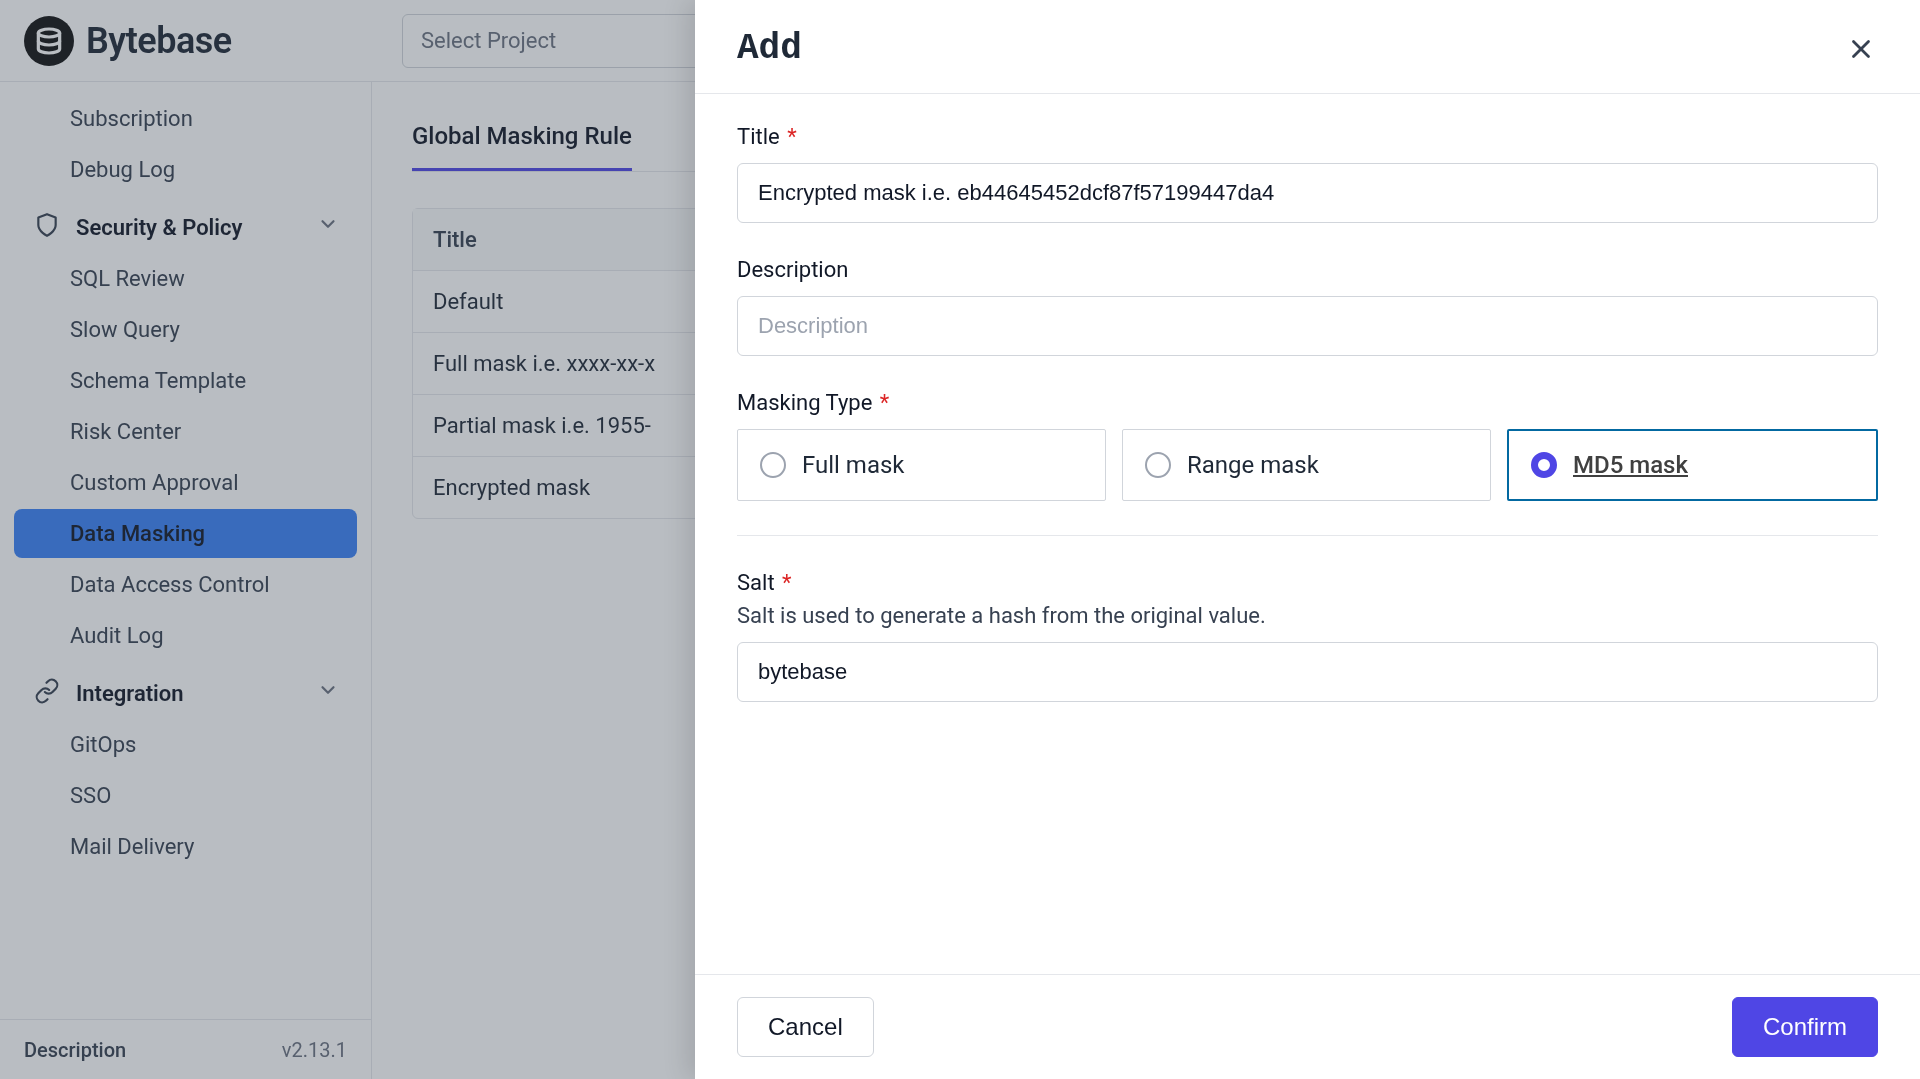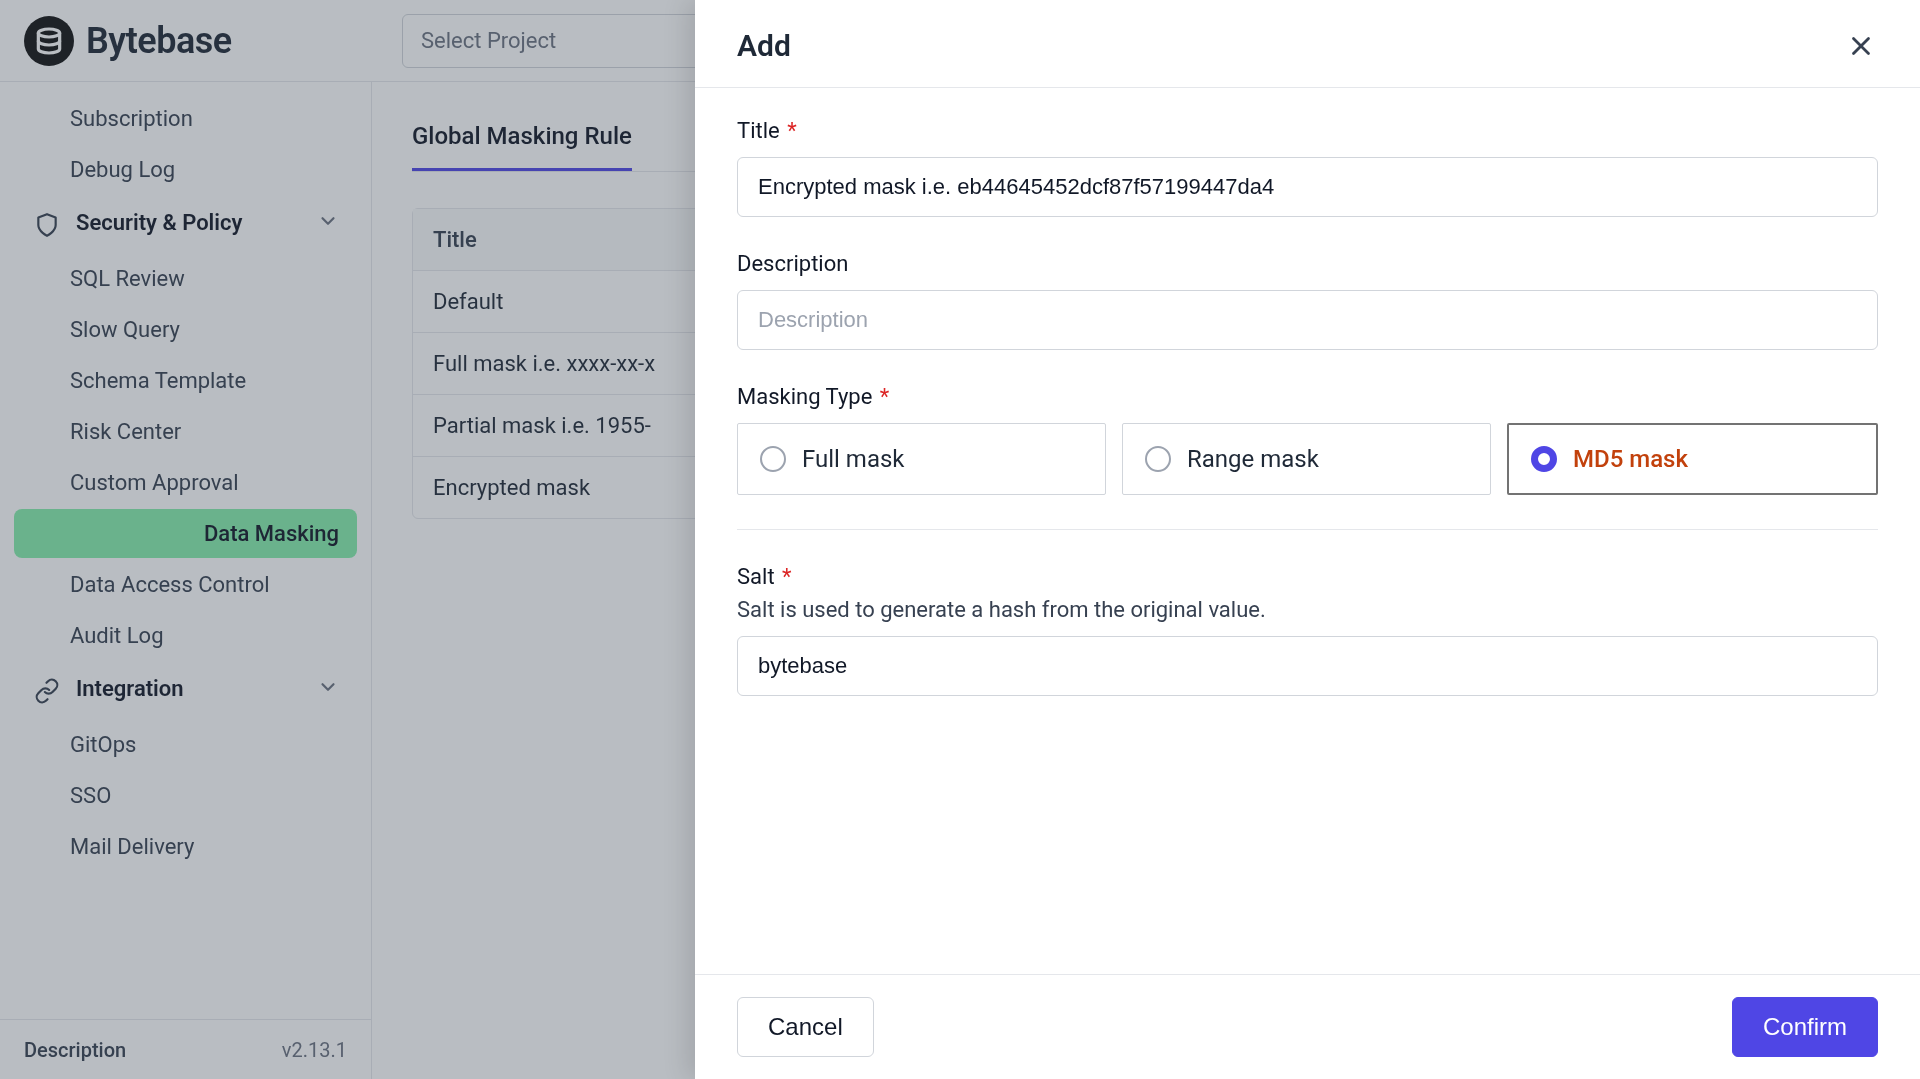--- a/index.html
+++ b/index.html
@@ -13,22 +13,22 @@
 .logo-mark { width: 50px; height: 50px; border-radius: 50%; background: #111; display: flex; align-items: center; justify-content: center; }
 .logo-mark svg { width: 32px; height: 32px; }
 .logo-text { font-size: 36px; font-weight: 600; letter-spacing: -0.5px; }
 .project-select { margin-left: 30px; height: 54px; width: 700px; border: 1px solid #d1d5db; border-radius: 6px; display: flex; align-items: center; padding: 0 18px; color: #6b7280; font-size: 22px; background: #fff; }
 
 .body { flex: 1; display: flex; min-height: 0; }
 .sidebar { width: 372px; border-right: 1px solid #e5e7eb; display: flex; flex-direction: column; }
 .sidebar-scroll { flex: 1; overflow-y: auto; padding: 12px 14px 12px 14px; }
 .side-item { display: flex; align-items: center; padding: 12px 18px 12px 56px; font-size: 22px; color: #374151; border-radius: 8px; cursor: pointer; margin-bottom: 2px; }
 .side-item.level1 { padding-left: 56px; }
-.side-item.active { background: #86efac; font-weight: 500; color: #111827; justify-content: flex-end; }
-.side-group { display: flex; align-items: flex-start; padding: 14px 18px 14px 18px; font-size: 22px; font-weight: 600; color: #111827; cursor: pointer; gap: 14px; }
+.side-item.active { background: #3b82f6; font-weight: 500; color: #111827; }
+.side-group { display: flex; align-items: flex-end; padding: 14px 18px 14px 18px; font-size: 22px; font-weight: 600; color: #111827; cursor: pointer; gap: 14px; }
 .side-group .chev { margin-left: auto; color: #6b7280; }
 .side-group .gicon { width: 30px; height: 30px; display:flex; align-items:center; justify-content:center; color:#374151; }
 .sidebar-footer { height: 60px; border-top: 1px solid #e5e7eb; display: flex; align-items: center; justify-content: space-between; padding: 0 24px; font-size: 20px; color: #374151; }
 .sidebar-footer .plan { font-weight: 500; }
 .sidebar-footer .ver { color: #6b7280; }
 
 .content { flex: 1; padding: 28px 40px; }
 .page-tabs { border-bottom: 1px solid #e5e7eb; display: flex; }
 .page-tab { padding: 12px 0 18px 0; font-size: 24px; font-weight: 500; color: #111827; border-bottom: 3px solid #4f46e5; }
 .table { margin-top: 36px; border: 1px solid #e5e7eb; border-radius: 6px; width: 100%; }
@@ -36,33 +36,33 @@
 .table-header { background: #f9fafb; color: #374151; font-weight: 500; }
 .table-row:last-child { border-bottom: none; }
 .col-title { flex: 1; }
 
 
 .overlay { position: absolute; inset: 0; background: rgba(55,65,81,0.35); }
 
 
 .drawer { position: absolute; top: 0; right: 0; width: 1225px; height: 100%; background: #fff; box-shadow: -8px 0 24px rgba(0,0,0,0.12); display: flex; flex-direction: column; }
 .drawer-header { display: flex; align-items: center; justify-content: space-between; padding: 28px 42px 24px 42px; border-bottom: 1px solid #e5e7eb; }
-.drawer-title { font-size: 30px; font-weight: 600; }
+.drawer-title { font-size: 36px; font-weight: 600; font-family: Liberation Mono, monospace; }
 .close-btn { width: 34px; height: 34px; color: #374151; cursor: pointer; display:flex; align-items:center; justify-content:center; }
 .drawer-body { flex: 1; overflow-y: auto; padding: 30px 42px 40px 42px; }
 .field { margin-bottom: 34px; }
 .field-label { font-size: 22px; margin-bottom: 14px; color: #111827; }
 .req { color: #dc2626; margin-left: 2px; }
 .field-help { font-size: 22px; color: #374151; margin-top: -6px; margin-bottom: 14px; }
 .text-input { width: 100%; height: 60px; border: 1px solid #d1d5db; border-radius: 6px; padding: 0 20px; font-size: 22px; color: #111827; }
 .text-input::placeholder { color: #9ca3af; }
 
 .radio-row { display: flex; gap: 16px; }
 .radio-card { flex: 1; height: 72px; border: 1px solid #d1d5db; border-radius: 2px; display: flex; align-items: center; padding: 0 22px; gap: 16px; font-size: 24px; cursor: pointer; }
-.radio-card.selected { border: 2px solid #737373; color: #c2410c; font-weight: 500; }
+.radio-card.selected { border: 2px solid #0369a1; color: #404040; font-weight: 500; text-decoration: underline; }
 .radio-dot { width: 26px; height: 26px; border-radius: 50%; border: 2px solid #9ca3af; display: inline-flex; align-items: center; justify-content: center; }
 .radio-card.selected .radio-dot { border: 7px solid #4f46e5; }
 
 .divider { height: 1px; background: #e5e7eb; margin: 8px 0 34px 0; }
 
 .drawer-footer { border-top: 1px solid #e5e7eb; padding: 22px 42px; display: flex; justify-content: space-between; gap: 20px; }
 .btn { height: 60px; padding: 0 30px; border-radius: 6px; font-size: 24px; cursor: pointer; display: inline-flex; align-items: center; border: 1px solid #d1d5db; background: #fff; color: #111827; }
 .btn.primary { background: #4f46e5; border-color: #4f46e5; color: #fff; }
 
 

